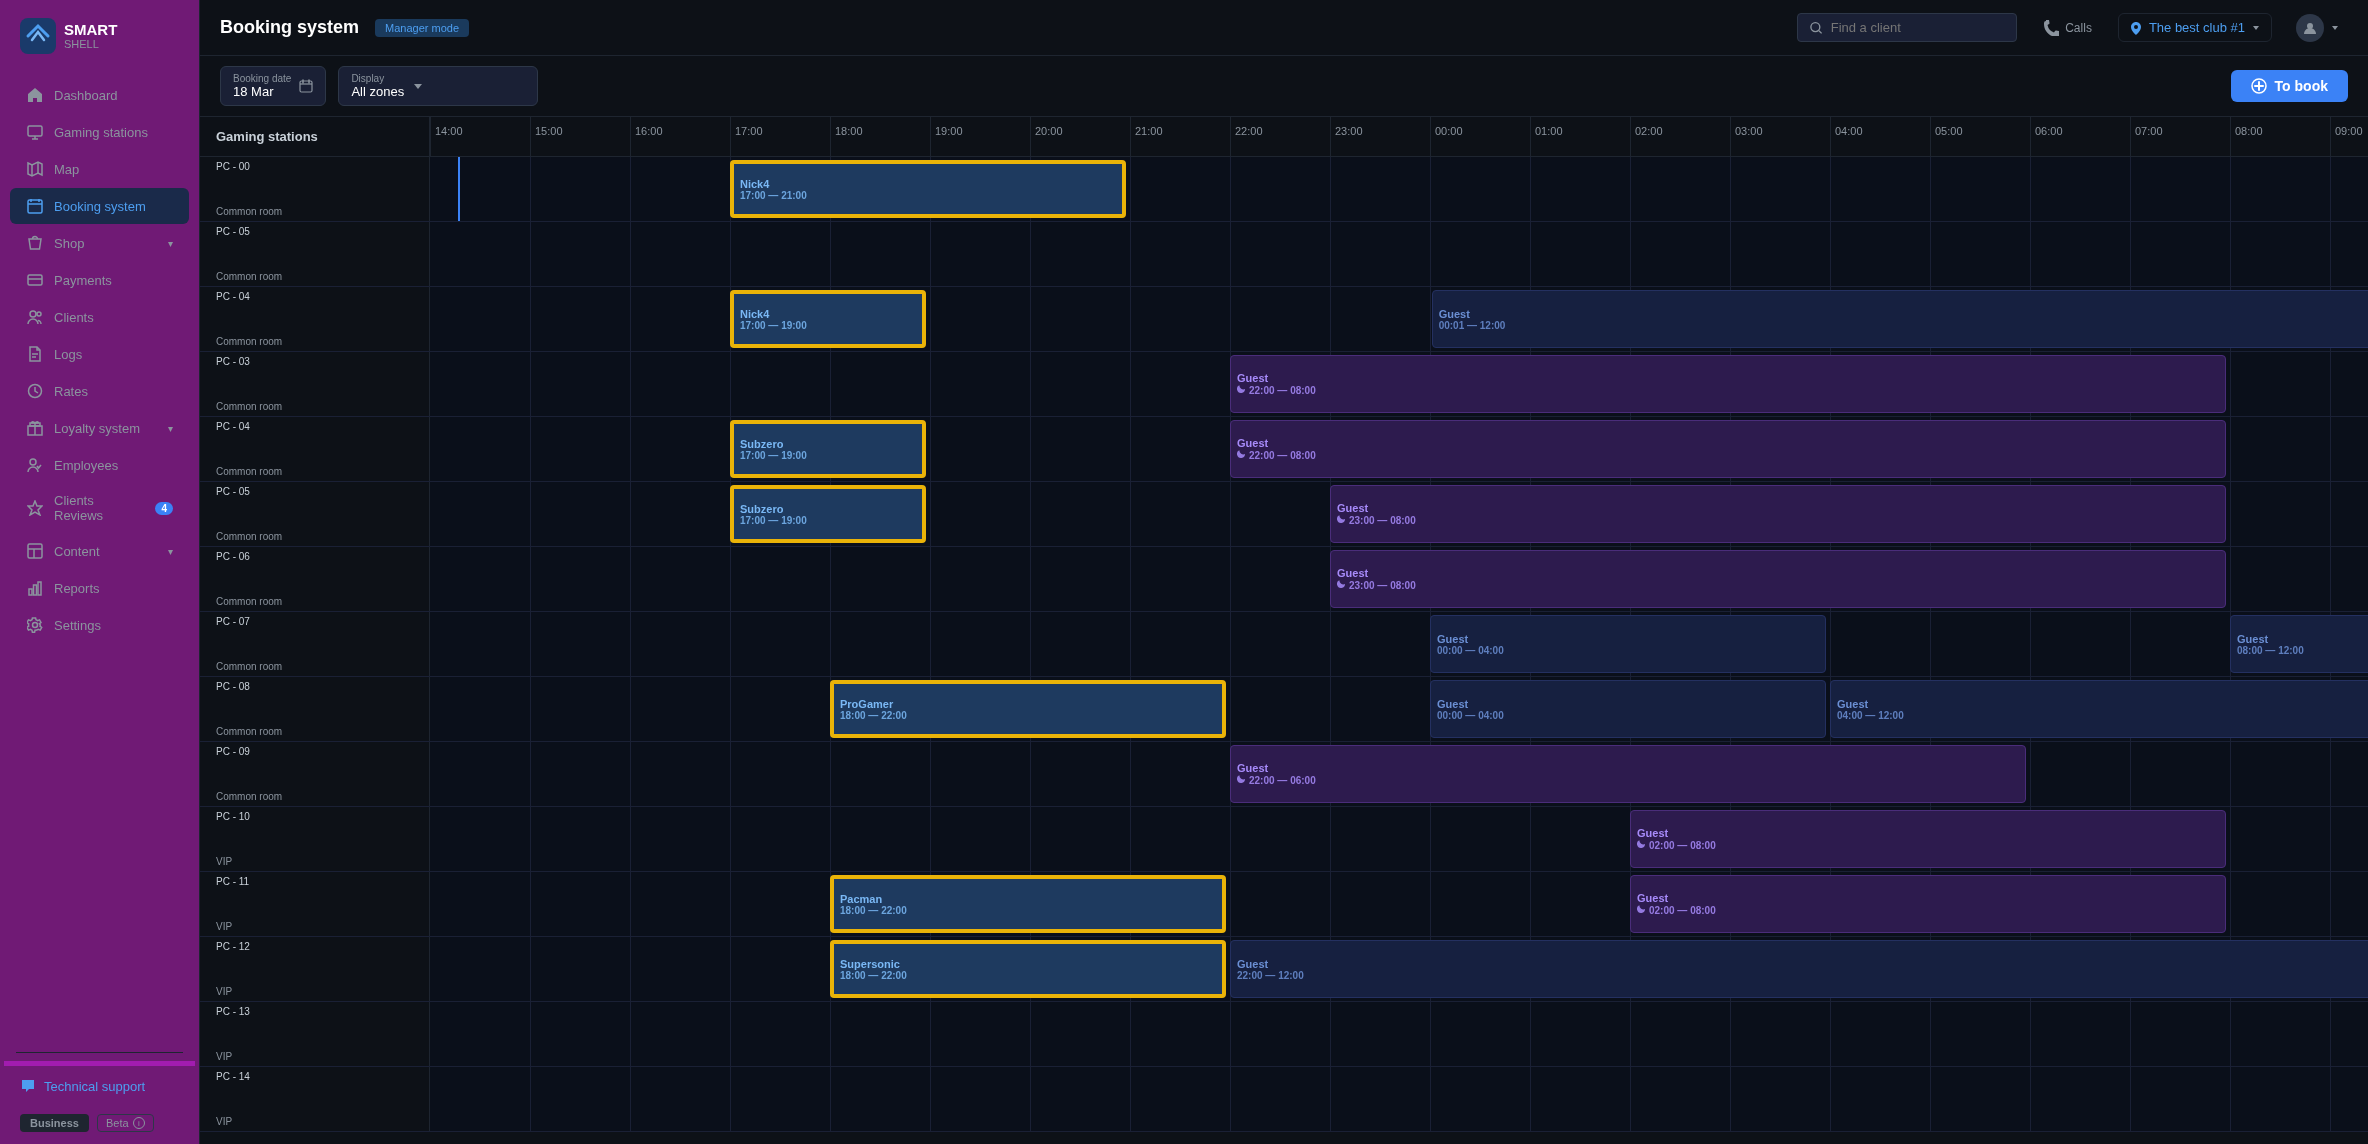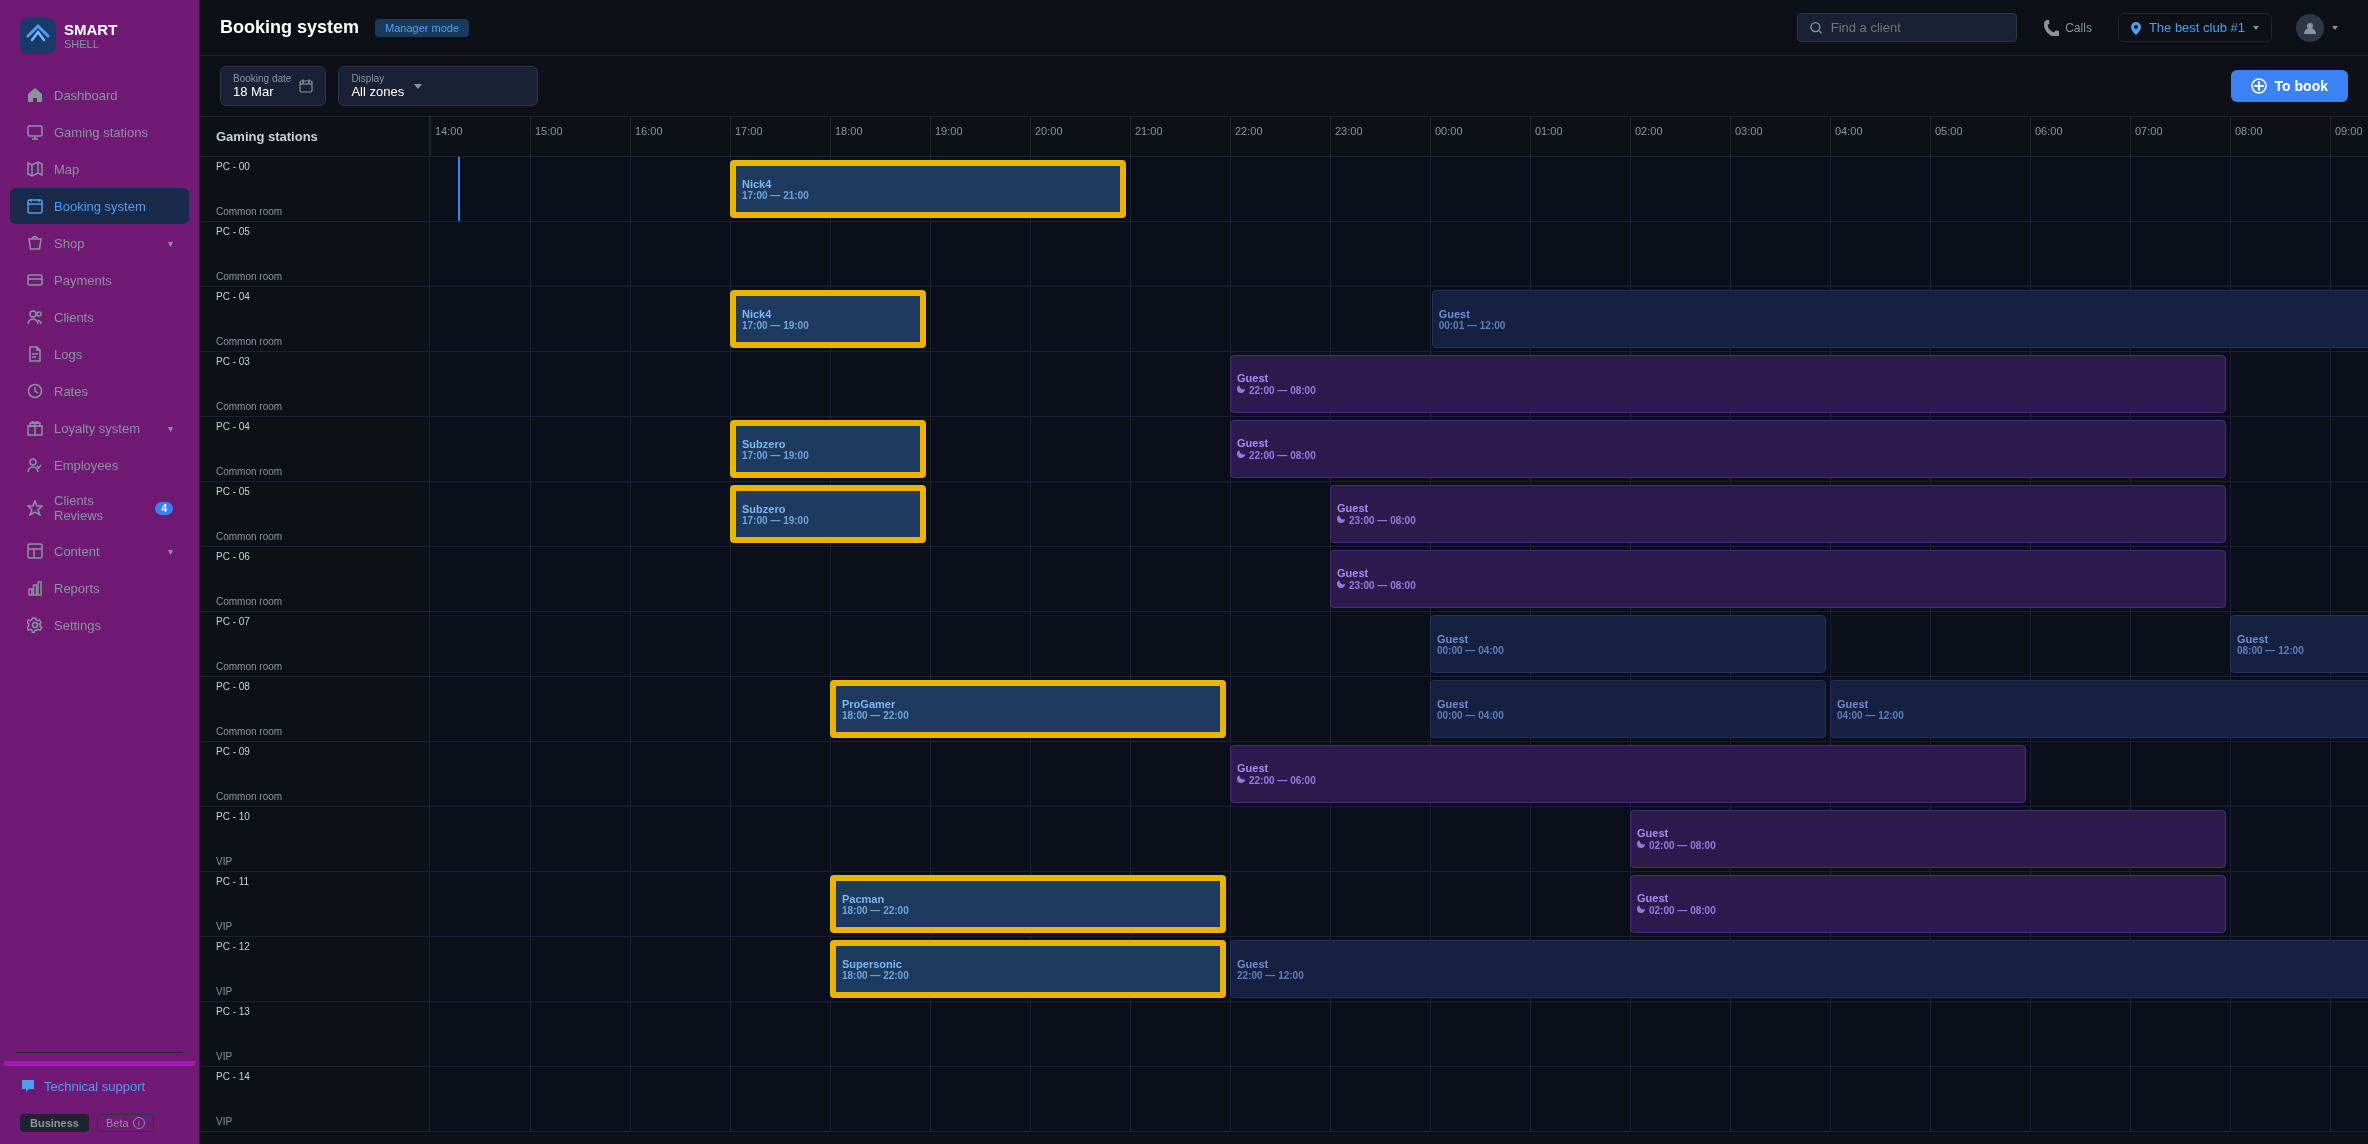--- a/index.html
+++ b/index.html
@@ -146,21 +146,21 @@
     
     .booking-block {
       position: absolute; top: 3px; bottom: 3px; border-radius: 4px;
       padding: 2px 6px; font-size: 10px; font-weight: 600; display: flex;
       flex-direction: column; justify-content: center; overflow: hidden;
       cursor: pointer; white-space: nowrap;
     }
     .booking-block .b-name { font-size: 11px; font-weight: 700; }
     .booking-block .b-time { font-size: 10px; opacity: 0.85; }
 
-    .block-blue { background: #1e3a5f; border: 6px solid #eab308; color: #7ab8f5; }
+    .block-blue { background: #1e3a5f; border: 4px solid #eab308; color: #7ab8f5; }
     .block-purple { background: #2d1b4e; border: 1px solid #4a2d7a; color: #a78bfa; }
     .block-dark-blue { background: #162040; border: 1px solid #243060; color: #6b8fd4; }
 
     
     .grid-lines {
       position: absolute; top: 0; bottom: 0; left: 0; right: 0;
       pointer-events: none; display: flex;
     }
     .grid-line {
       flex: 0 0 100px; border-left: 1px solid #1a2035; height: 100%;

